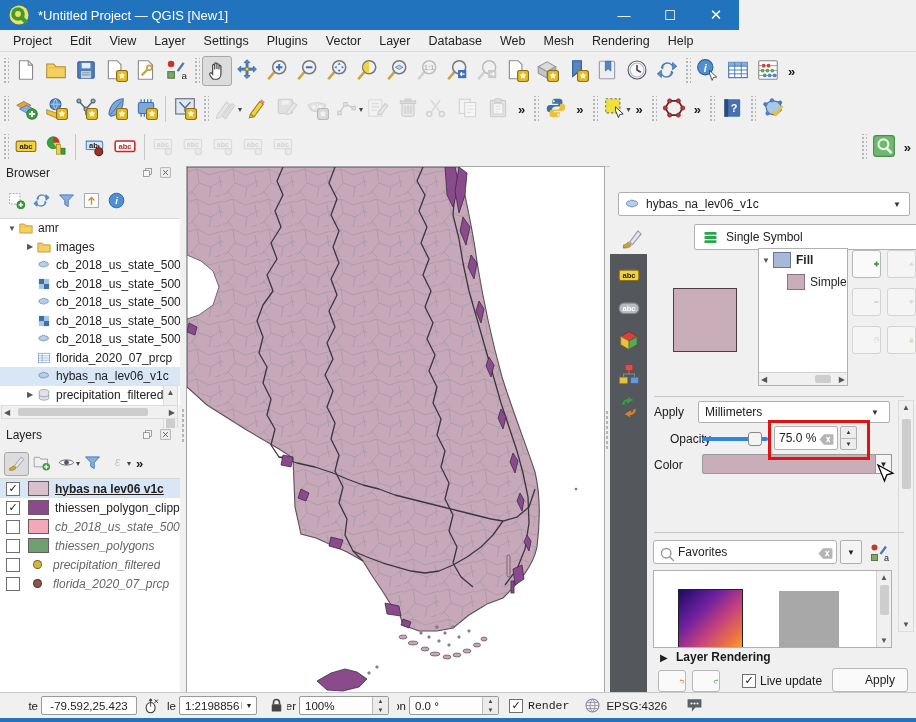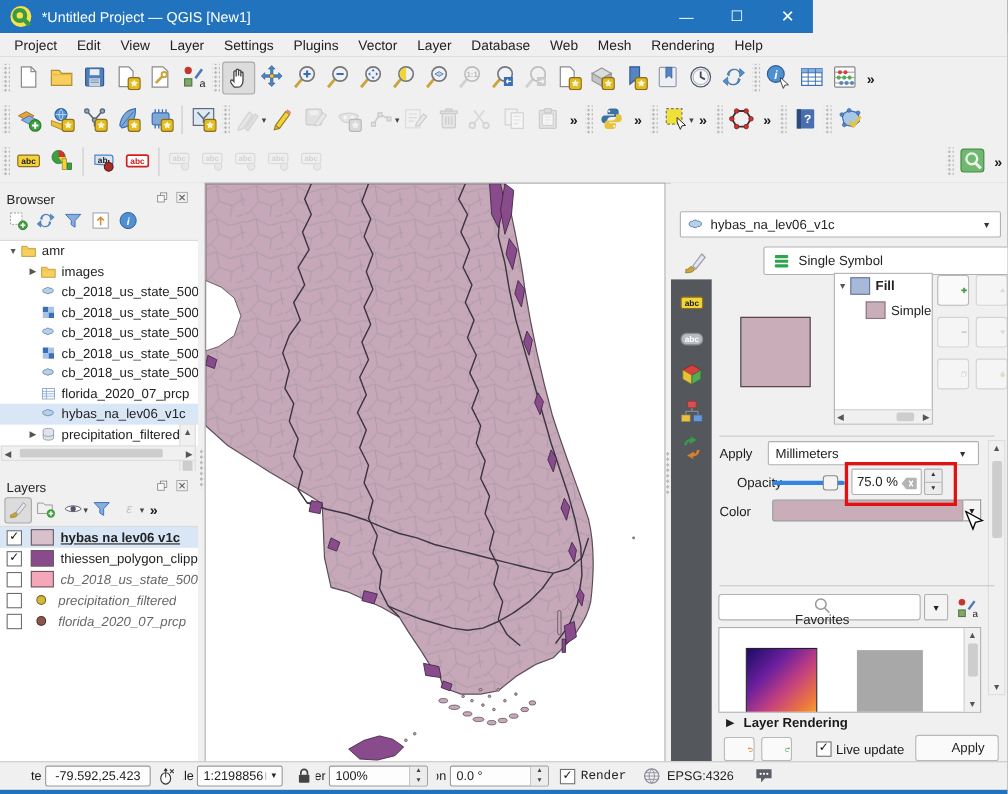--- a/index.html
+++ b/index.html
@@ -20,21 +20,21 @@
   .tbtn svg{width:24px;height:24px;}
   .tbtn.active{background:#dcdcdc;border:1px solid #a8a8a8;box-sizing:border-box;}
   .tbtn.dis svg{filter:grayscale(1) opacity(.42);}
   .tgrip{width:7px;height:26px;margin:0 2px;flex:0 0 auto;background-image:radial-gradient(#b5b5b5 1px,transparent 1.2px);background-size:4px 4px;background-position:1px 2px;}
   .tsep{width:1px;height:26px;background:#c9c9c9;margin:0 4px;flex:0 0 auto;}
   .chev{font-weight:bold;font-size:13px;padding:0 5px;color:#1a1a1a;flex:0 0 auto;}
   .ddm{font-size:8px;color:#444;margin-left:-3px;flex:0 0 auto;}
   .spacer{flex:1;}
   
   .panel{position:absolute;background:#f0f0f0;}
-  .phead{height:22px;display:flex;align-items:flex-end;padding:0 6px;}
+  .phead{height:22px;display:flex;align-items:flex-start;padding:0 6px;}
   .phead .ptitle{flex:1;font-size:12px;}
   .phbtn{width:15px;height:15px;margin-left:3px;}
   .phbtn svg{width:13px;height:13px;}
   .ptools{height:27px;display:flex;align-items:center;padding-left:4px;}
   .ptool{width:25px;height:24px;display:flex;align-items:center;justify-content:center;border-radius:3px;}
   .ptool svg{width:19px;height:19px;}
   .ptool.active{background:#dcdcdc;border:1px solid #a8a8a8;box-sizing:border-box;}
   .ptool.dis svg{filter:grayscale(1) opacity(.42);}
   
   .tree{position:absolute;left:0;top:52px;width:180px;height:186px;background:#fff;overflow:hidden;border-top:1px solid #d8d8d8;}
@@ -772,20 +772,25 @@
           <span class="swatch" style="background:#8a4b8d"></span>
           <span class="lname">thiessen_polygon_clipped</span>
         </div>
         <div class="lrow">
           <span class="cb"></span>
           <span class="swatch" style="background:#f4a7b9"></span>
           <span class="lname it">cb_2018_us_state_500k</span>
         </div>
         <div class="lrow">
           <span class="cb"></span>
+          <span class="swatch" style="background:#6fa070"></span>
+          <span class="lname it">thiessen_polygons</span>
+        </div>
+        <div class="lrow">
+          <span class="cb"></span>
           <span class="marker" style="background:#d4b83c"></span>
           <span class="lname it">precipitation_filtered</span>
         </div>
         <div class="lrow">
           <span class="cb"></span>
           <span class="marker" style="background:#8a564c"></span>
           <span class="lname it">florida_2020_07_prcp</span>
         </div>
       </div>
   </div>
@@ -1011,21 +1016,21 @@
     <div style="position:absolute;left:266px;top:288px;width:16px;height:20px;border:1px solid #999;border-left:none;background:#f4f4f4;font-size:8px;display:flex;align-items:center;justify-content:center;box-sizing:border-box;">▼</div>
 
     <div class="vsb" style="left:288px;top:234px;width:16px;height:232px;">
       <div class="sbarrow" style="top:2px;">▲</div>
       <div class="sbthumb" style="left:3px;top:18px;width:9px;height:70px;"></div>
       <div class="sbarrow" style="bottom:2px;">▼</div>
     </div>
 
     <div class="hr" style="left:44px;top:366px;width:250px;"></div>
 
-    <div class="fld" style="left:43px;top:374px;width:184px;height:24px;padding:0 4px;border-radius:3px;flex-direction:column;">
+    <div class="fld" style="left:43px;top:374px;width:184px;height:24px;padding:0 4px;border-radius:3px;">
       <span class="sicon" style="width:15px;height:15px;"><svg viewBox="0 0 22 22">
             <circle cx="9.5" cy="9.5" r="5.5" fill="none" stroke="#999" stroke-width="1.6"></circle>
             <path d="M13.5 13.5l5 5" stroke="#999" stroke-width="1.6"></path>
           </svg></span>
       <span style="margin-left:5px;">Favorites</span>
       <span class="sicon" style="margin-left:auto;width:16px;height:16px;"><svg viewBox="0 0 22 22">
             <path d="M8 5h10a1 1 0 011 1v10a1 1 0 01-1 1H8l-5-6z" fill="#b4b4b4"></path>
             <path d="M11 8l4 6m0-6l-4 6" stroke="#fff" stroke-width="1.5"></path>
           </svg></span>
     </div>

